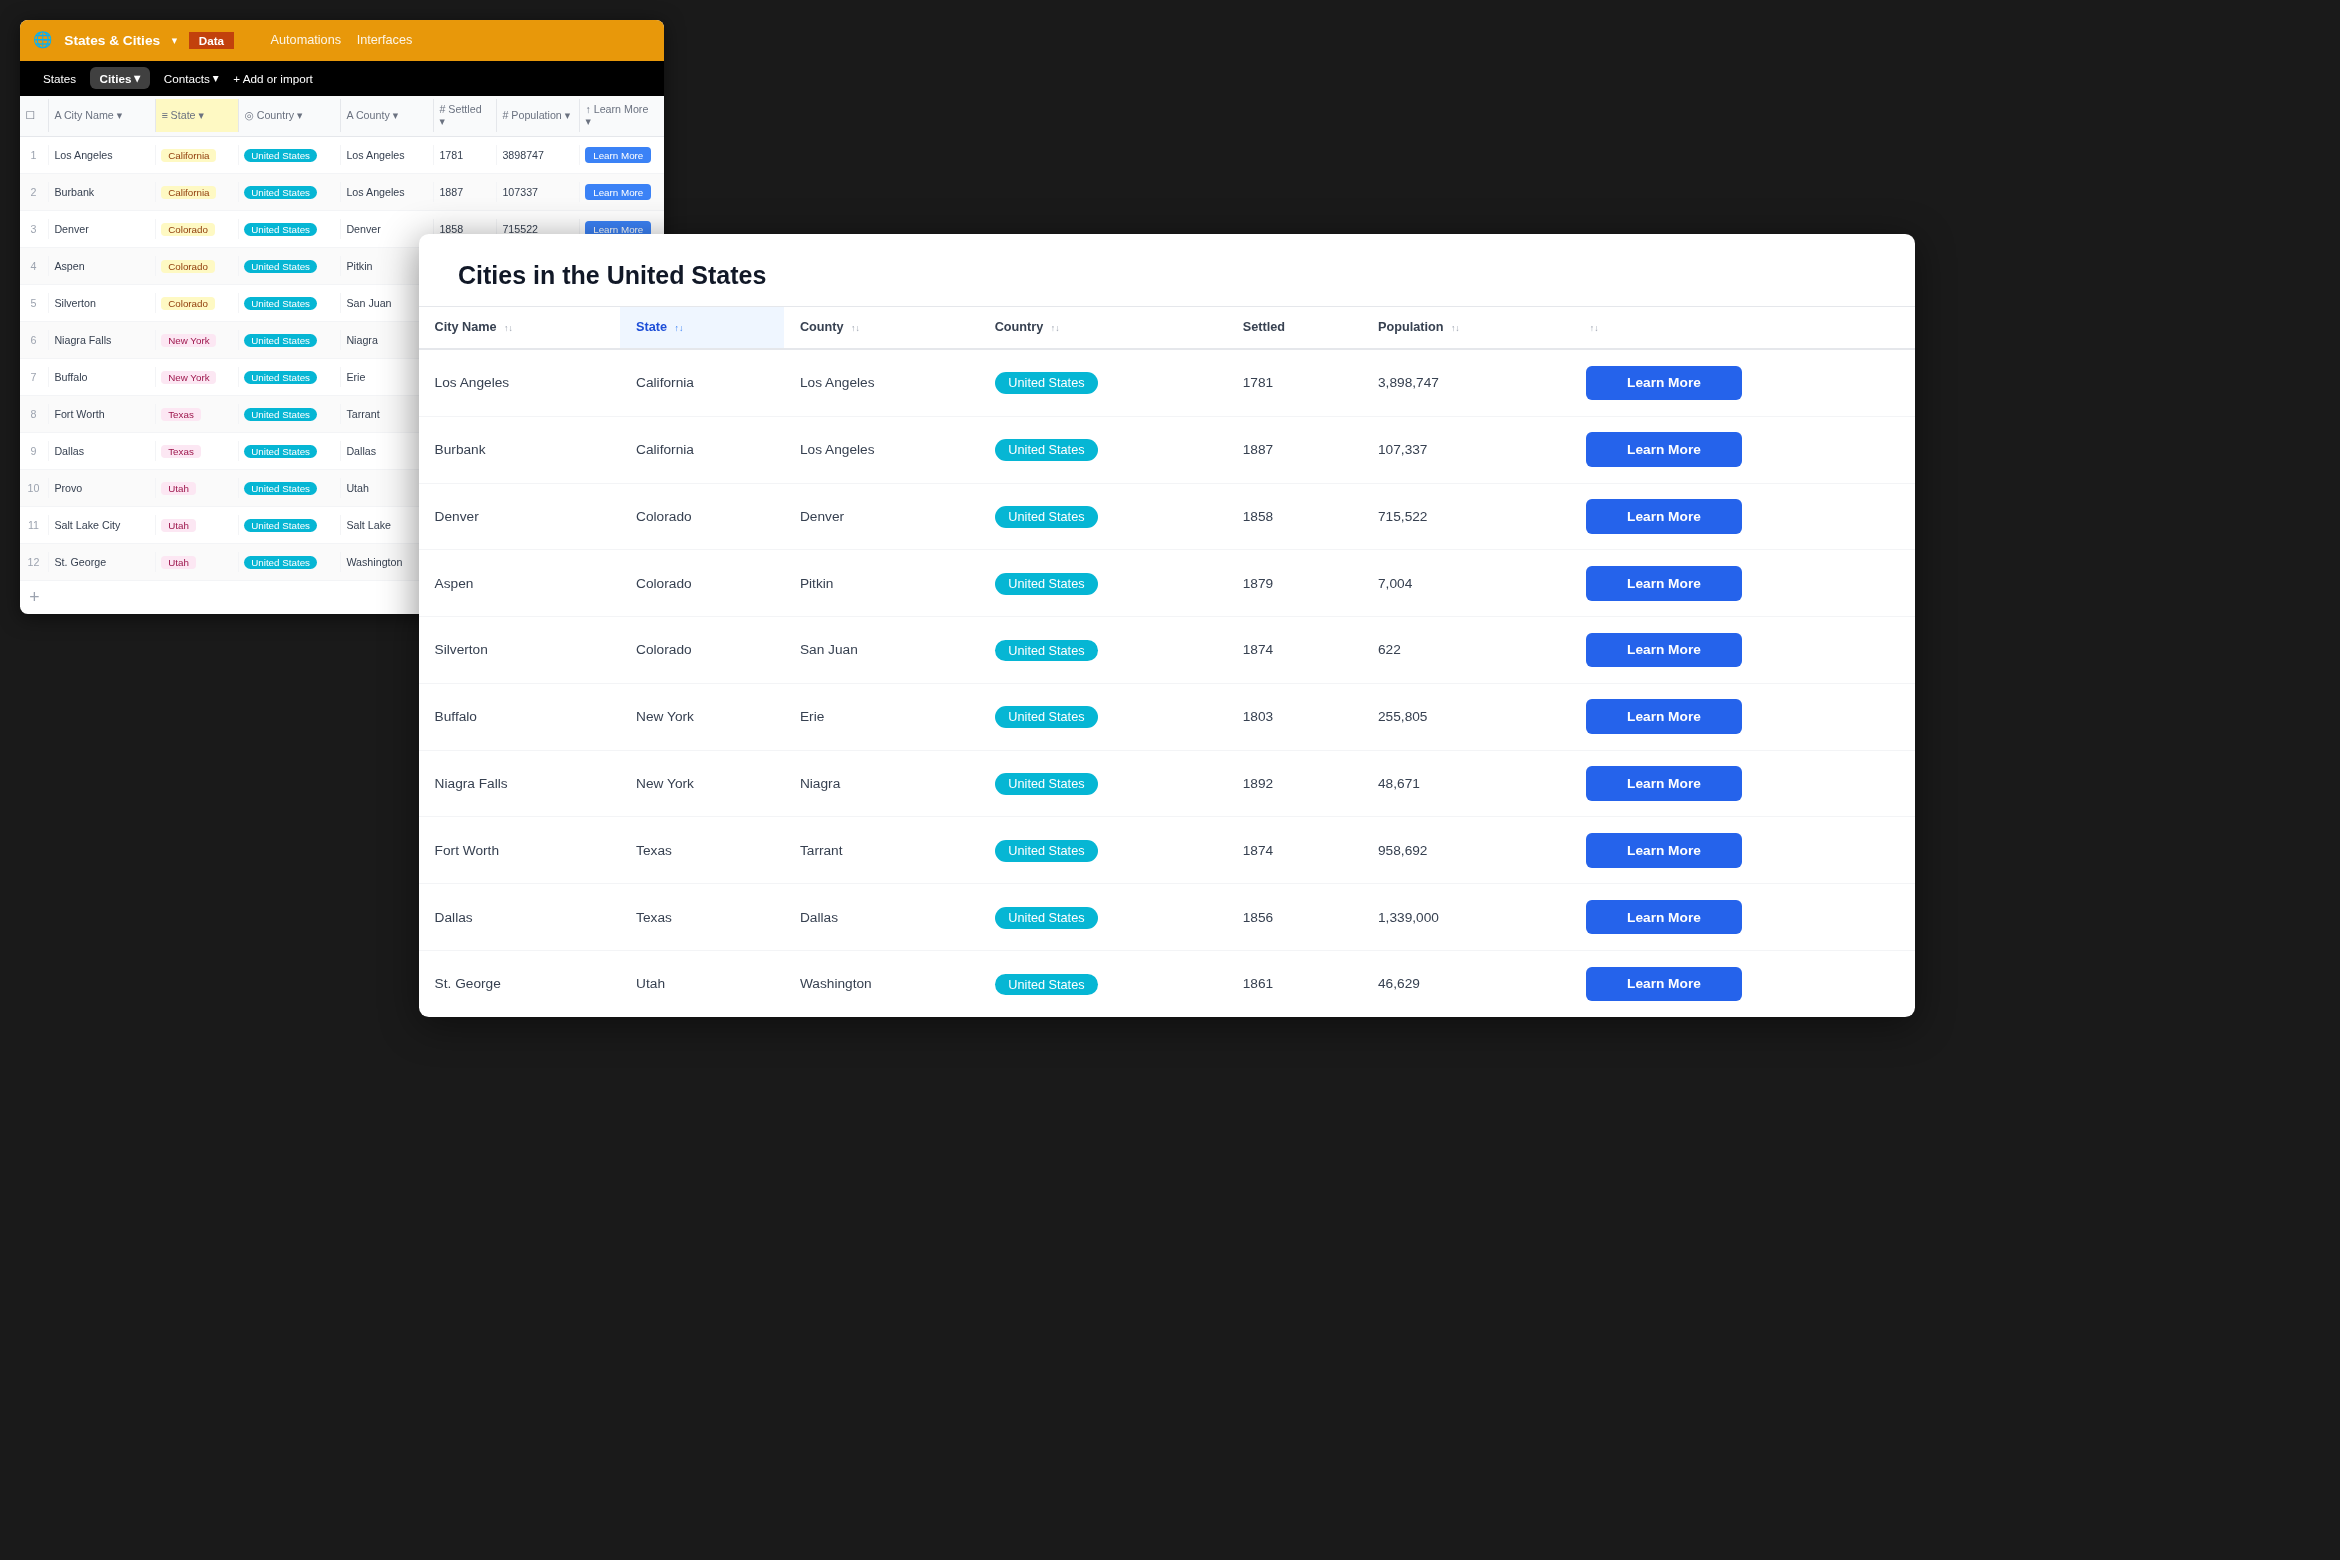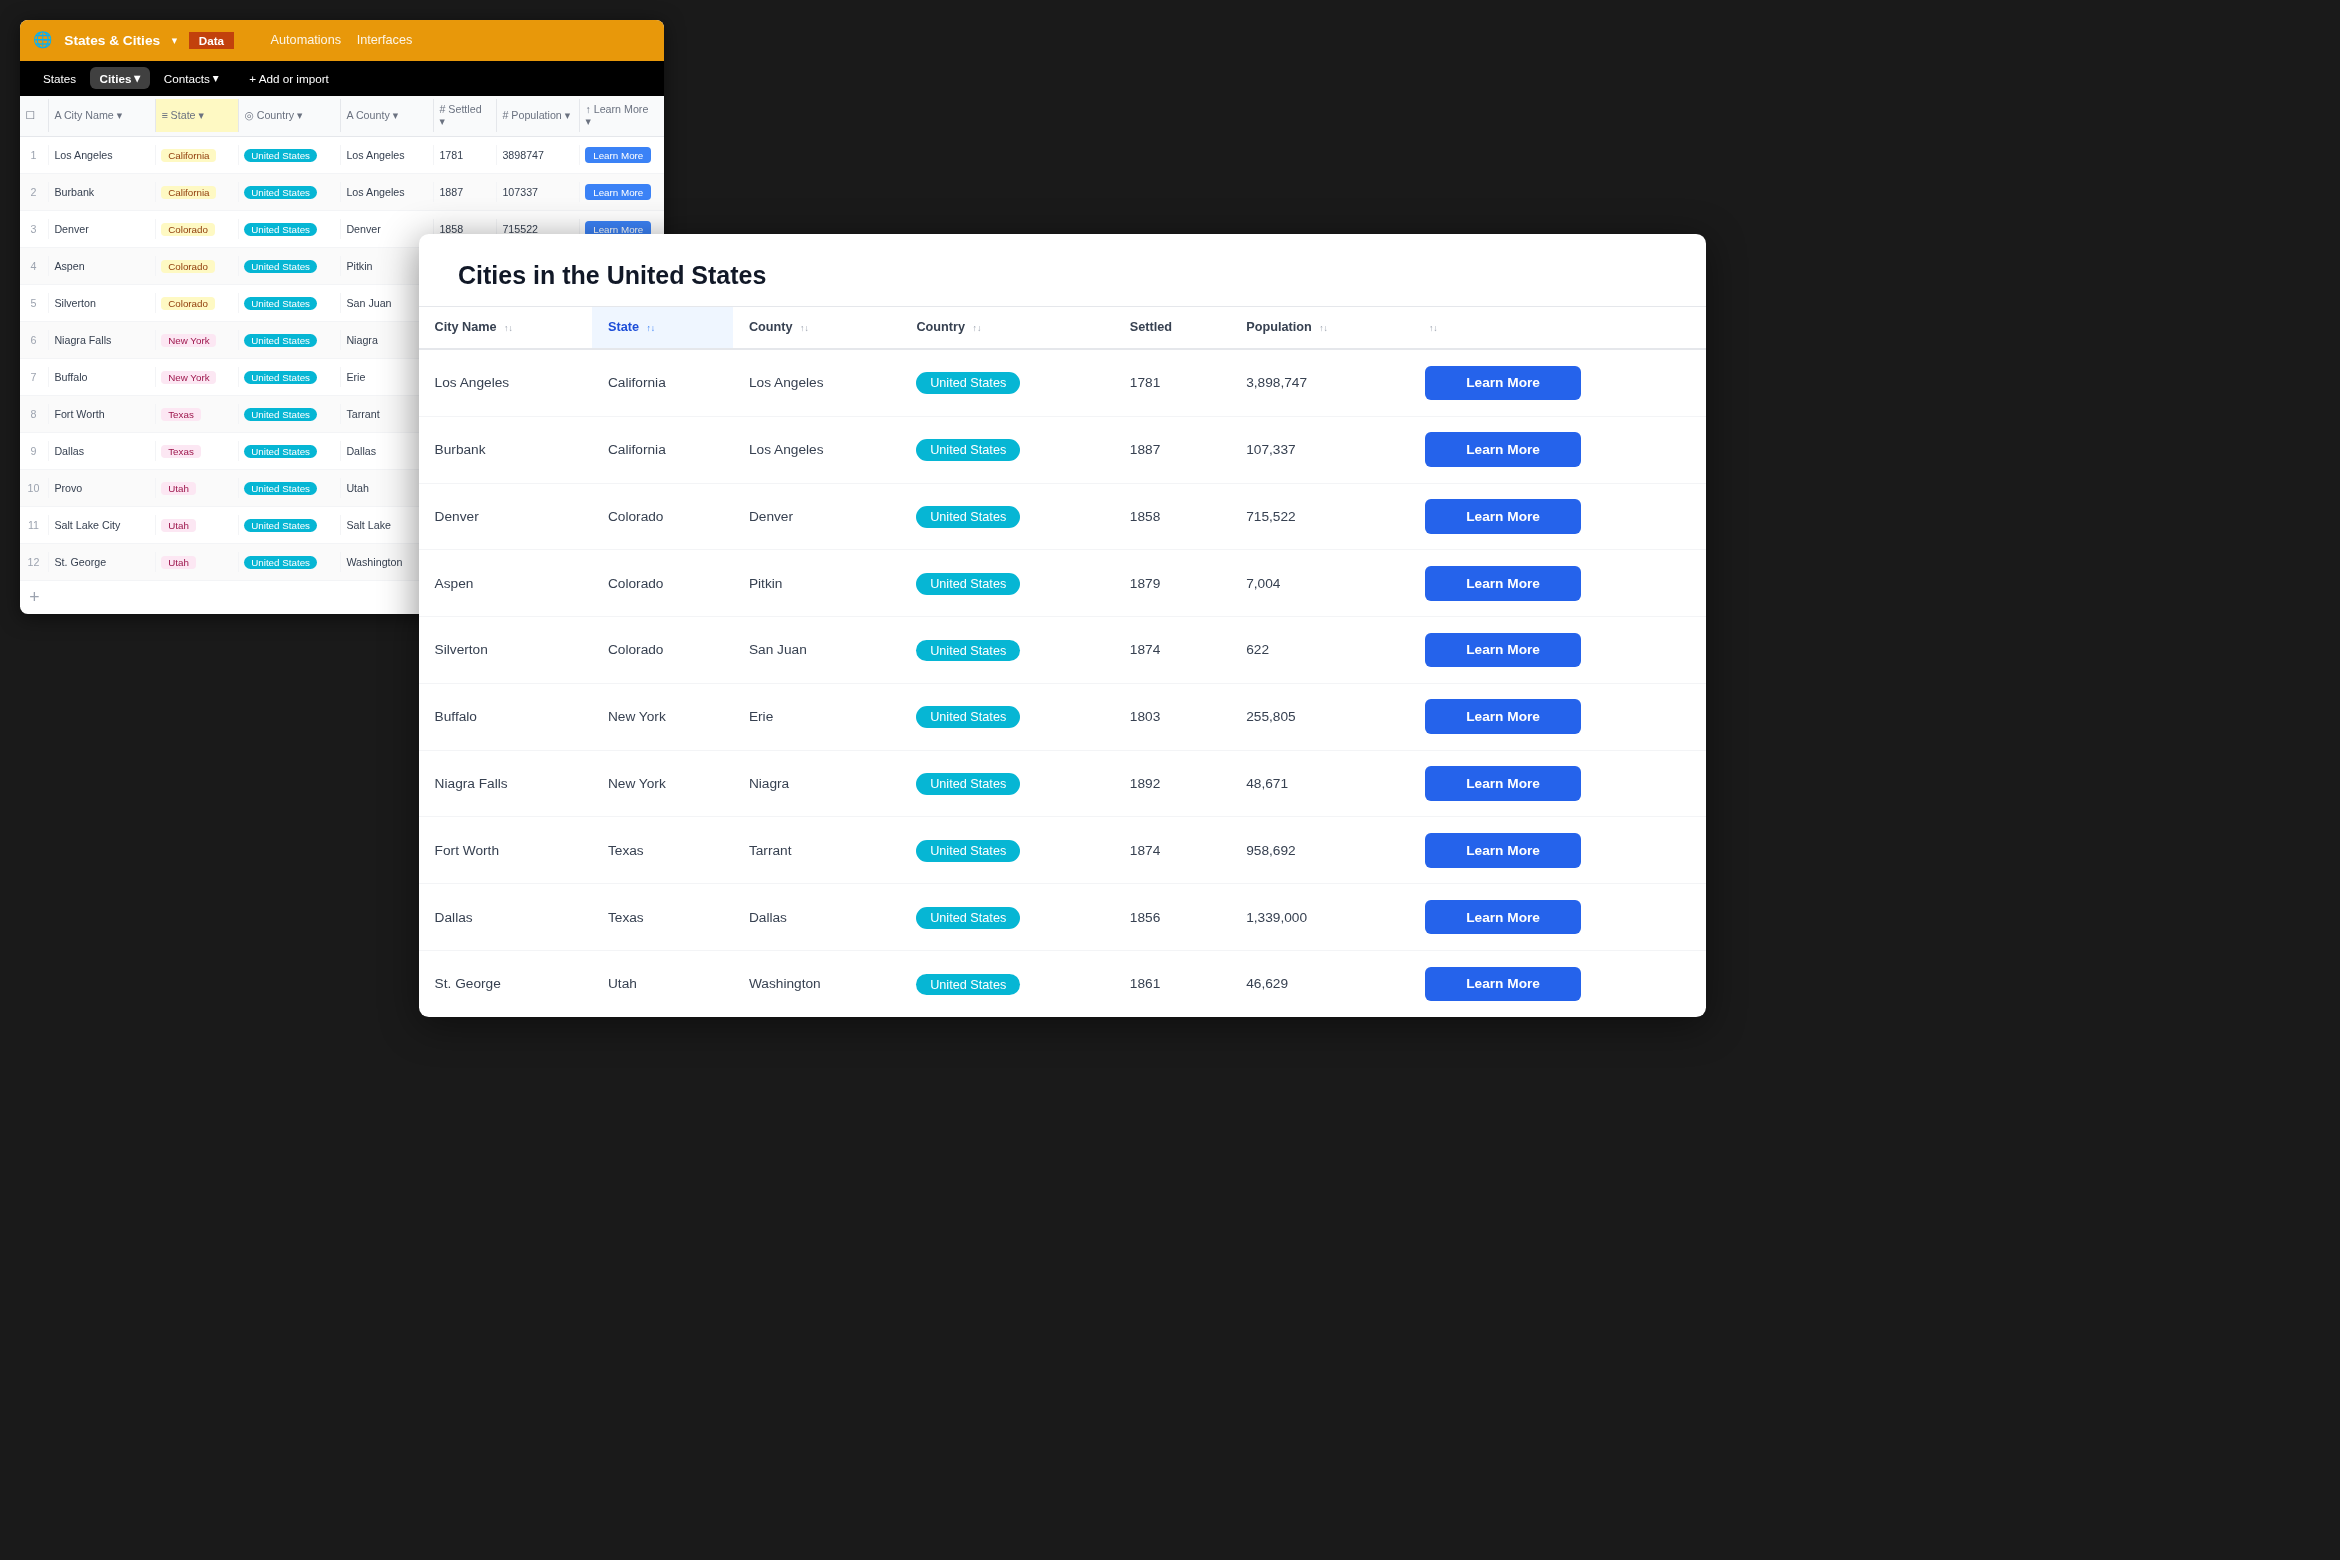--- a/index.html
+++ b/index.html
@@ -81,21 +81,21 @@
     .tab-item.active {
       background: rgba(255,255,255,0.25);
       font-weight: 600;
     }
     .tab-dropdown {
       display: flex;
       align-items: center;
       gap: 2.9px;
     }
     .tab-add {
-      margin-left: 17px;
+      margin-left: 1px;
       color: #fff;
       font-size: 11.7px;
       display: flex;
       align-items: center;
       gap: 3.9px;
     }
 
     
     .toolbar-row {
       background: #fff;
@@ -215,21 +215,21 @@
       font-size: 17.6px;
       color: #9ca3af;
       cursor: pointer;
     }
 
     
     .front-panel {
       position: absolute;
       top: 234px;
       left: 419px;
-      width: 1287px;
+      width: 1496px;
       background: #fff;
       border-radius: 9.8px;
       box-shadow: 0 7.8px 39px rgba(0,0,0,0.45);
       overflow: hidden;
     }
 
     .front-header {
       padding: 27px 39px 15.6px 39px;
       border-bottom: 1px solid #e5e7eb;
     }

